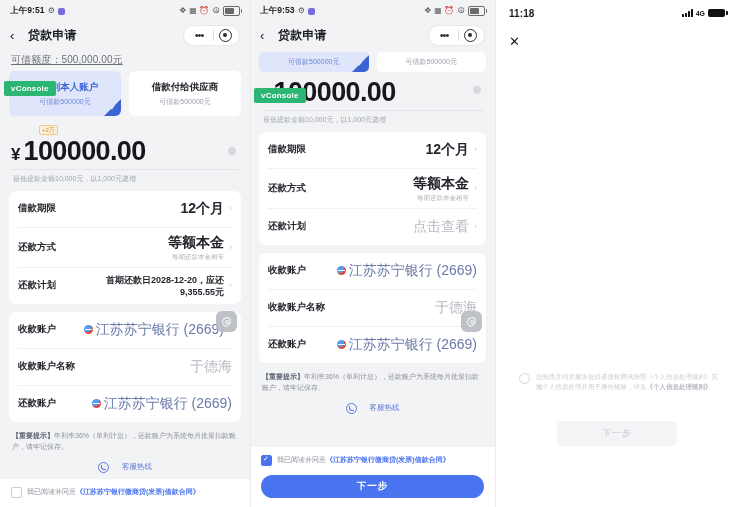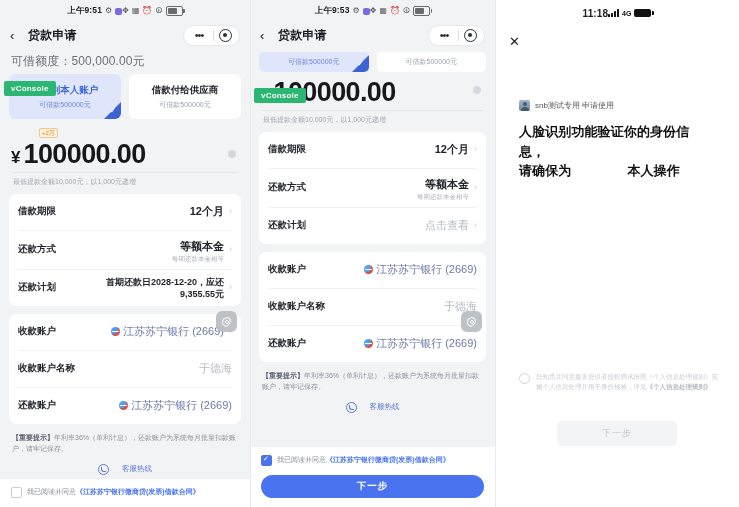--- a/index.html
+++ b/index.html
@@ -12,21 +12,21 @@
   .stage{position:relative;width:739px;height:507px;display:flex;}
 
   
   .panel{position:relative;height:507px;overflow:hidden;background:#f2f3f5;}
   .panel-1{width:250px;}
   .panel-2{width:245px;}
   .panel-3{width:244px;background:#ffffff;}
 
   
   .statusbar{
-    height:22px;display:flex;align-items:center;justify-content:center;
+    height:22px;display:flex;align-items:center;justify-content:space-between;
     padding:0 10px;background:#f2f3f5;box-sizing:border-box;
   }
   .panel-3 .statusbar{background:#ffffff;height:26px;padding:0 14px;}
   .sb-left{display:flex;align-items:center;gap:3px;font-size:8.5px;color:#1b1b1b;font-weight:700;letter-spacing:.1px;}
   .sb-right{display:flex;align-items:center;gap:3px;}
   .sb-ico{font-size:8px;color:#303030;opacity:.82;line-height:1;}
   .sb-batt{
     width:15px;height:8px;border:1px solid #4a4a4a;border-radius:2px;position:relative;opacity:.8;
   }
   .sb-batt:after{content:"";position:absolute;right:-3px;top:2px;width:1.5px;height:4px;background:#4a4a4a;border-radius:0 1px 1px 0;}
@@ -54,21 +54,21 @@
     border-radius:11px;height:19px;padding:0 2px;border:.5px solid #e6e7ea;
   }
   .nav-caps .dots{width:27px;text-align:center;font-size:11px;color:#2b2d33;letter-spacing:-1px;line-height:1;}
   .nav-caps .sep{width:.5px;height:11px;background:#dcdee2;}
   .nav-caps .target{width:24px;display:flex;align-items:center;justify-content:center;}
   .ring{width:11px;height:11px;border-radius:50%;border:1.4px solid #2b2d33;display:flex;align-items:center;justify-content:center;}
   .ring i{width:4px;height:4px;border-radius:50%;background:#2b2d33;display:block;}
 
   
   .content{position:relative;padding:0 9px;box-sizing:border-box;}
-  .quota{font-size:12px;color:#6d7078;padding:5px 2px 4px;letter-spacing:.1px;}
+  .quota{font-size:10px;color:#6d7078;padding:5px 2px 4px;letter-spacing:.1px;text-decoration:underline;}
 
   .modecards{display:flex;gap:8px;}
   .modecard{
     flex:1;height:45px;border-radius:6px;background:#ffffff;position:relative;
     display:flex;flex-direction:column;align-items:center;justify-content:center;gap:3px;overflow:hidden;
   }
   .modecard.sel{background:#dfe6fb;}
   .mc-title{font-size:9.5px;font-weight:700;color:#23252c;}
   .modecard.sel .mc-title{color:#3b63d6;}
   .mc-sub{font-size:7px;color:#9aa0ab;}
@@ -108,21 +108,21 @@
 
   
   .card{background:#fff;border-radius:7px;margin-bottom:8px;padding:0 9px;}
   .row{
     display:flex;align-items:center;justify-content:flex-end;
     min-height:26px;padding:5px 0;border-bottom:.5px solid #f0f1f3;position:relative;
   }
   .row:last-child{border-bottom:none;}
   .row-label{font-size:9.5px;font-weight:700;color:#23252c;white-space:nowrap;}
   .row-right{display:flex;align-items:center;gap:3px;margin-left:auto;text-align:right;}
-  .row-val{font-size:11px;color:#23252c;font-weight:700;}
+  .row-val{font-size:14px;color:#23252c;font-weight:700;}
   .row-val.muted{color:#b5b9c1;font-weight:400;}
   .row-val.blue{color:#6d7ba8;font-weight:400;}
   .row-sub{font-size:6.5px;color:#b0b4bc;display:block;margin-top:1px;}
   .chev{font-size:9px;color:#c4c7cd;line-height:1;margin-left:2px;}
   .val-stack{text-align:right;}
   .twoline{font-size:9px;color:#23252c;font-weight:700;line-height:1.35;max-width:130px;text-align:right;}
   .bankdot{
     width:9px;height:9px;border-radius:50%;
     background:radial-gradient(circle at 35% 35%,#4f9df5 0 45%,#e04a3c 46% 100%);
     display:inline-block;position:relative;flex:0 0 auto;
@@ -491,34 +491,20 @@
             <span></span>
             <span></span>
           </span>
         <span class="sb-net">4G</span>
         <span class="sb-batt2"></span>
       </div>
     </div>
 
     <div class="p3-close">✕</div>
 
-    <div class="p3-body">
-      <div class="p3-appline">
-        <span class="p3-avatar"></span>
-        <span class="p3-appname">snb测试专用 申请使用</span>
-      </div>
-      <div class="p3-head">
-        <div>人脸识别功能验证你的身份信息，</div>
-        <div style="display:flex;">
-          <span>请确保为</span>
-          <span style="width:56px;"></span>
-          <span>本人操作</span>
-        </div>
-      </div>
-    </div>
 
     <div class="p3-consent">
       <span class="p3-radio"></span>
       <span class="p3-ctext">
         <span>您知悉并同意服务提供者授权腾讯按照《个人信息处理规则》实施个人信息处理并用于身份核验，详见</span><b>《个人信息处理规则》</b>
       </span>
     </div>
 
     <div class="p3-next">下一步</div>
 

